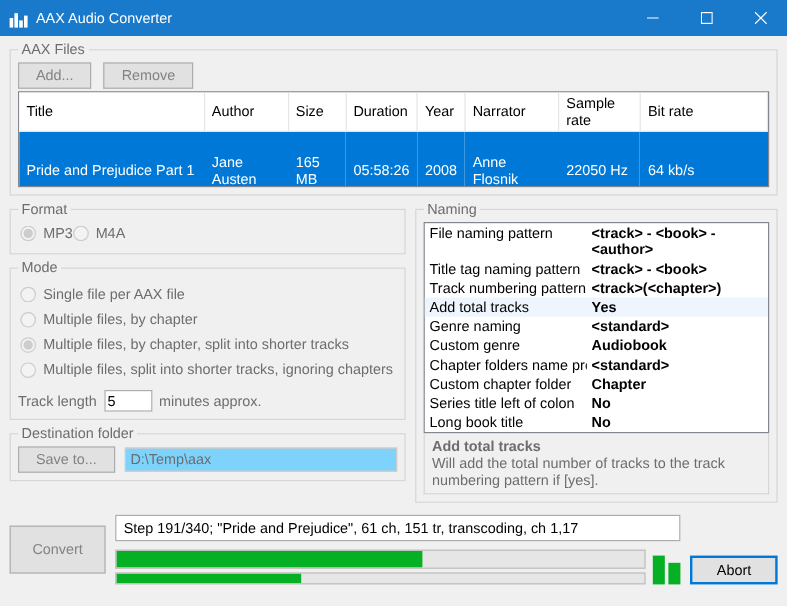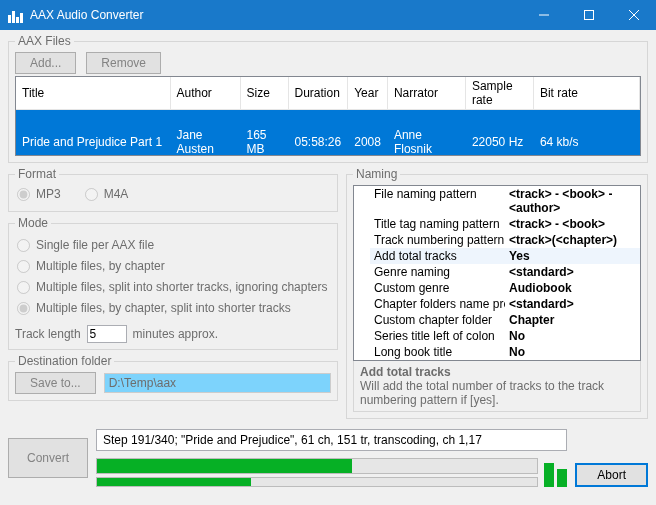--- a/index.html
+++ b/index.html
@@ -22,29 +22,29 @@
 .btn-row { display: flex; gap: 10px; margin-bottom: 2px; }
 .tablewrap { border: 1px solid #828790; background: #fff; height: 80px; overflow: hidden; }
 table { width: 100%; border-collapse: collapse; font-size: 12px; }
 th { text-align: left; font-weight: normal; background: #fff; border-right: 1px solid #e5e5e5; border-bottom: 1px solid #e5e5e5; padding: 2px 6px; height: 22px; color: #000; }
 tbody tr { background: #0078d7; color: #fff; }
 tbody td { padding: 18px 6px; border-right: 1px solid transparent; height: 17px; }
 .cols { display: flex; gap: 8px; }
 .leftcol { width: 330px; display:flex; flex-direction:column; }
 .rightcol { flex: 1; display:flex; flex-direction:column;}
 .radio-row label, .radio-stack label { color: #6d6d6d; display: inline-flex; align-items:center; gap:6px; }
-.radio-row { display:flex; gap:24px; padding:2px 2px 4px 2px;}
+.radio-row { display:flex; gap:0; padding:2px 2px 4px 2px;}
 .radio-stack { display:flex; flex-direction:column; gap:7px; padding:4px 2px;}
 input[type=radio]{ width:13px; height:13px; accent-color:#888;}
 .tracklen { display:flex; align-items:center; gap:6px; color:#6d6d6d; margin-top:6px;}
 .spinner { width:40px; border:1px solid #abadb3; padding:1px 2px; font-family:inherit; font-size:12px;}
 .destrow{ display:flex; gap:8px; align-items:center;}
 .textinput{ border:1px solid #cccccc; padding:2px 4px; font-family:inherit; font-size:12px; color:#6d6d6d; background:#7dd3fc; flex:1;}
 .naming-grid{ border:1px solid #828790; background:#fff; font-size:12px; }
-.naming-grid .row{ display:flex;margin-left:16px; }
+.naming-grid .row{ display:flex; }
 .naming-grid .row.sel{ background:#eef5fd;}
 .naming-grid .k{ width:135px; padding:1px 4px; color:#000; white-space:nowrap; overflow:hidden;}
 .naming-grid .v{ flex:1; padding:1px 4px; font-weight:bold; color:#000;}
 .naming-help{ border:1px solid #d6d6d6; border-top:none; padding:4px 6px; color:#6d6d6d; font-size:12px;}
 .naming-help b{ color:#6d6d6d;}
 .bottom { display:flex; gap:8px; margin-top:6px; align-items:stretch;}
 .status{ border:1px solid #abadb3; background:#fff; padding:3px 6px; color:#000; font-size:12px; flex:1;}
 .progress-row{ display:flex; gap:6px; align-items:center; margin-top:6px;}
 .pbar{ flex:1; height:16px; border:1px solid #bcbcbc; background:#e6e6e6; position:relative; overflow:hidden;}
 .pbar .fill{ position:absolute; left:0; top:0; bottom:0; background:#06b025;}
@@ -153,26 +153,26 @@
         <div class="radio-stack">
           <label>
               <input type="radio" disabled="" style="">
               <span>Single file per AAX file</span>
             </label>
           <label>
               <input type="radio" disabled="" style="">
               <span>Multiple files, by chapter</span>
             </label>
           <label>
-              <input type="radio" disabled="" style="">
-              <span>Multiple files, split into shorter tracks, ignoring chapters</span>
-            </label>
-          <label>
               <input type="radio" checked="" disabled="" style="">
               <span>Multiple files, by chapter, split into shorter tracks</span>
+            </label>
+          <label>
+              <input type="radio" disabled="" style="">
+              <span>Multiple files, split into shorter tracks, ignoring chapters</span>
             </label>
         </div>
         <div class="tracklen">
           <span>Track length</span>
           <input class="spinner" type="number" value="5" style="">
           <span>minutes approx.</span>
         </div>
       </fieldset>
       <fieldset>
         <legend>Destination folder</legend>

